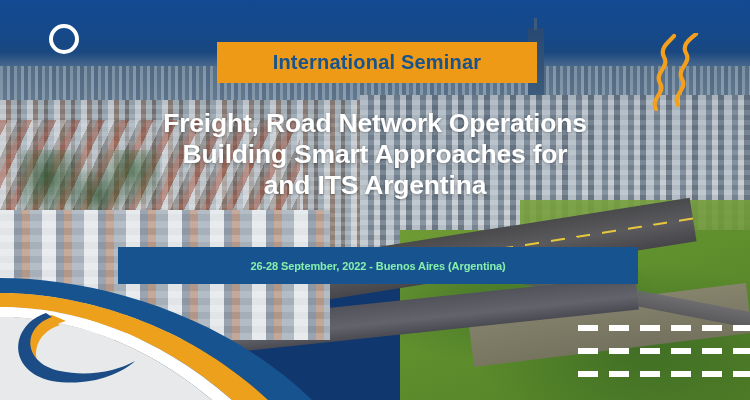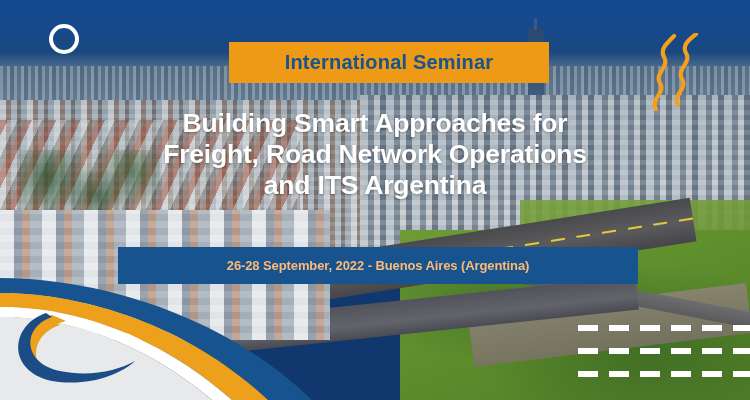--- a/index.html
+++ b/index.html
@@ -138,41 +138,41 @@
   
   .ring{
     position:absolute;left:49px;top:24px;width:22px;height:22px;
     border:4px solid #ffffff;border-radius:50%;
   }
   
   .squiggles{position:absolute;left:648px;top:33px;width:54px;height:78px;}
   
   .seminar-bar{
     position:absolute;left:217px;top:42px;width:320px;height:41px;
-    background:#ee9a16;display:flex;align-items:center;justify-content:center;margin-left:12px;
+    background:#ee9a16;display:flex;align-items:center;justify-content:center;
   }
   .seminar-bar span{
     color:#17538e;font-size:20px;font-weight:bold;letter-spacing:.2px;
   }
   
   .heading{
     position:absolute;left:40px;top:108px;width:670px;
     text-align:center;color:#ffffff;
     font-size:26.5px;font-weight:bold;line-height:31px;
     letter-spacing:-.2px;
     text-shadow:0 1px 3px rgba(0,0,0,.35);
   }
   .heading div{white-space:nowrap;}
   
   .date-bar{
     position:absolute;left:118px;top:247px;width:520px;height:37px;
     background:#17548f;display:flex;align-items:center;justify-content:center;
   }
   .date-bar span{
-    color:#fdba74;font-size:13px;font-weight:bold;letter-spacing:-.1px;
+    color:#86efac;font-size:11px;font-weight:bold;letter-spacing:-.1px;
   }
   
   .dashes{position:absolute;left:578px;top:325px;width:175px;height:52px;}
   .dash{position:absolute;width:20px;height:6px;background:#ffffff;}
   
   .corner{position:absolute;left:0;bottom:0;width:330px;height:125px;}
 </style>
 </head>
 <body>
 
@@ -204,22 +204,22 @@
       <path d="M8 76 C 2 66, 18 60, 12 50 C 6 40, 22 34, 16 24 C 11 15, 22 8, 26 3" stroke="#f5a01c" stroke-width="4.2" stroke-linecap="round" fill="none"></path>
       <path d="M30 72 C 24 62, 40 56, 34 46 C 28 36, 44 30, 38 20 C 33 11, 44 5, 48 1" stroke="#f5a01c" stroke-width="4.2" stroke-linecap="round" fill="none"></path>
     </svg>
   </div>
 
   <div class="seminar-bar">
     <span>International Seminar</span>
   </div>
 
   <div class="heading">
+    <div>Freight, Road Network Operations</div>
     <div>Building Smart Approaches for</div>
-    <div>Freight, Road Network Operations</div>
     <div>and ITS Argentina</div>
   </div>
 
   <div class="date-bar">
     <span>26-28 September, 2022 - Buenos Aires (Argentina)</span>
   </div>
 
   <div class="dashes">
     <div class="dash" style="left:0px;top:0px"></div>
     <div class="dash" style="left:31px;top:0px"></div>

